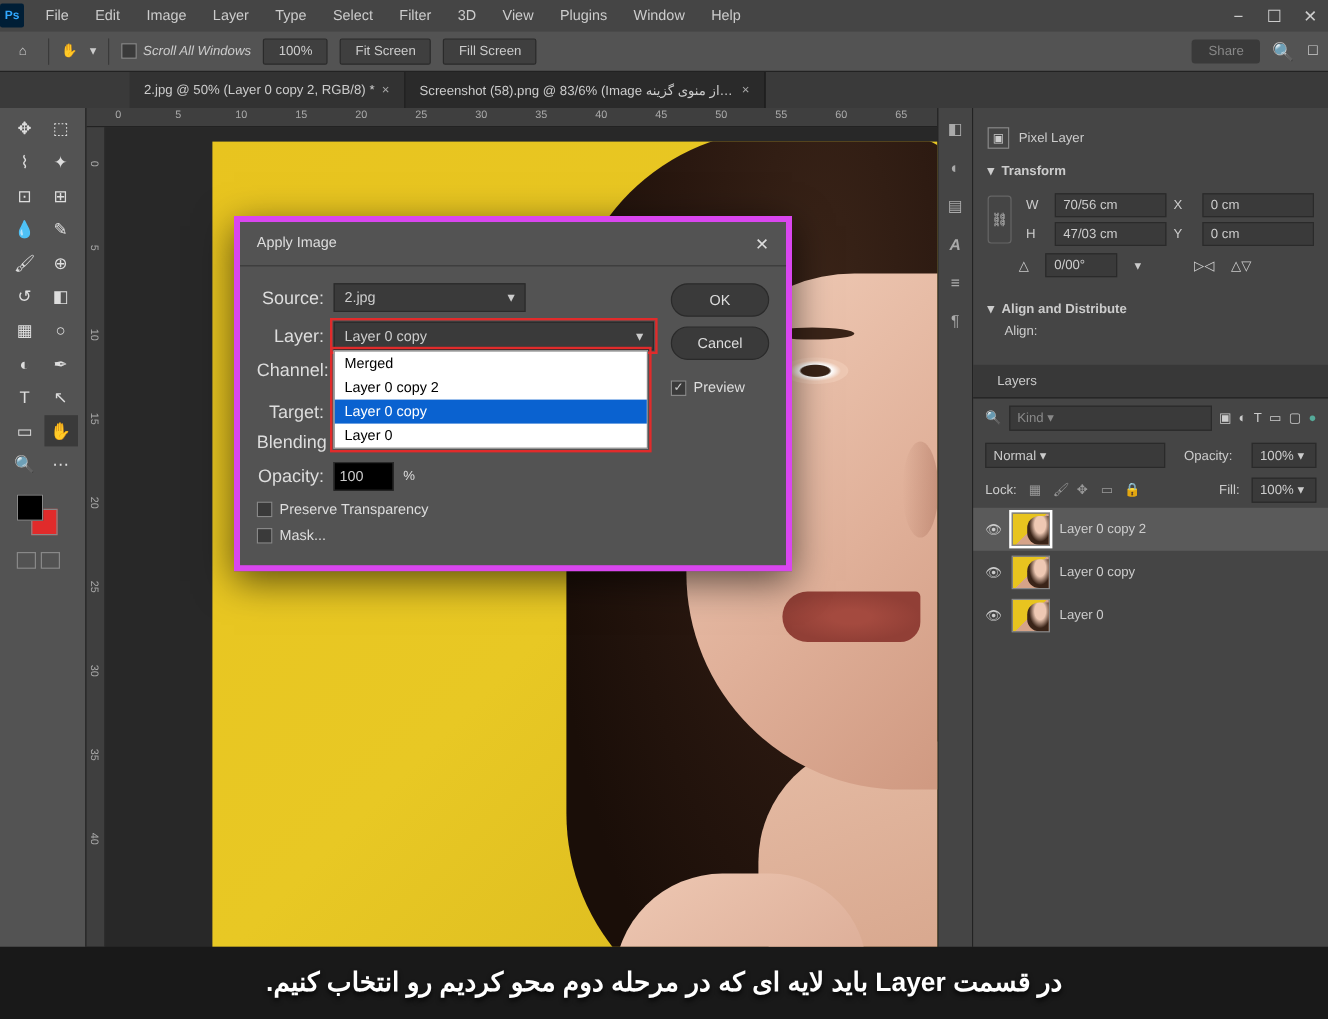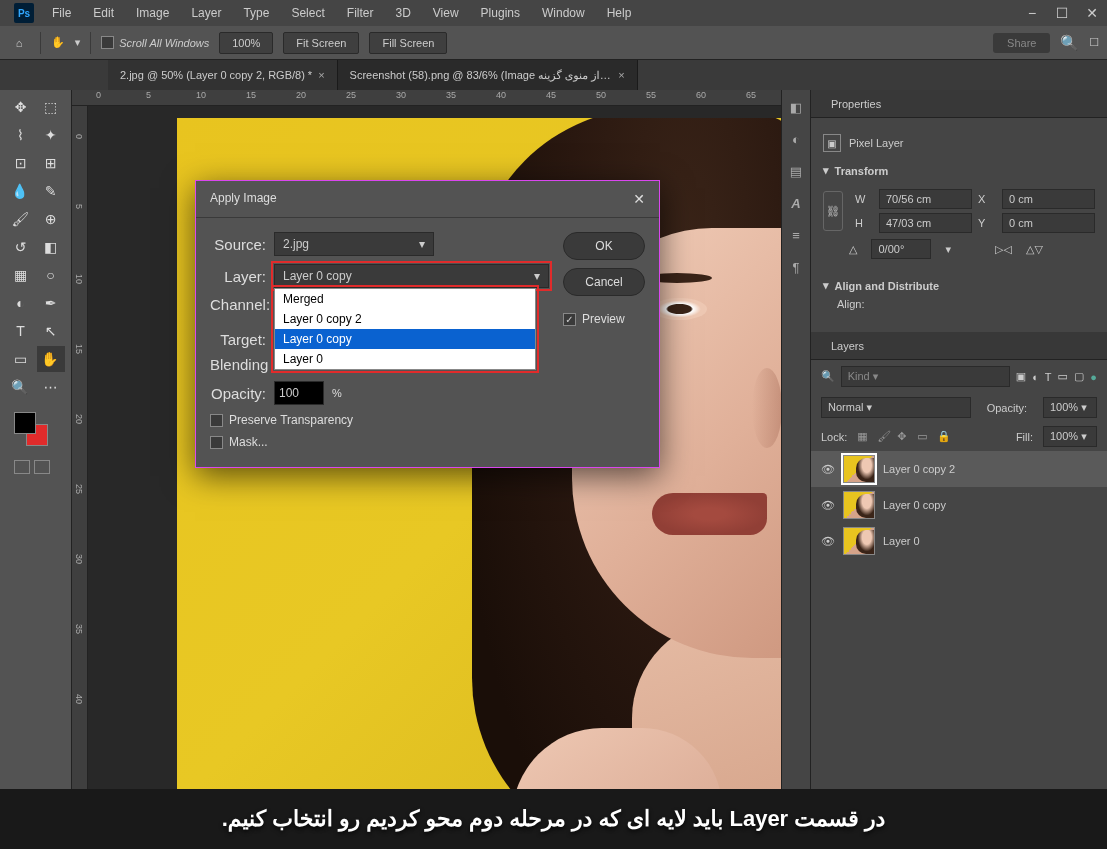--- a/index.html
+++ b/index.html
@@ -1,19 +1,19 @@
 <!DOCTYPE html>
 <html><head>
 <meta charset="utf-8">
 <style>
 * { margin: 0; padding: 0; box-sizing: border-box; font-family: -apple-system, "Segoe UI", Arial, sans-serif; }
 body { background: #323232; color: #ccc; width: 1107px; height: 849px; overflow: hidden; position: relative; font-size: 11px; }
 
 
-.menubar { height: 26px; background: #454545; display: flex; align-items: center; padding-left: 14px; gap: 2px; position: relative; }
+.menubar { height: 26px; background: #454545; display: flex; align-items: center; padding-left: 0; gap: 2px; position: relative; }
 .ps-logo { width: 20px; height: 20px; background: #001e36; color: #31a8ff; font-weight: bold; font-size: 10px; display: flex; align-items: center; justify-content: center; border-radius: 2px; margin-right: 6px; }
 .menu-item { padding: 4px 10px; cursor: pointer; font-size: 12px; }
 .win-controls { position: absolute; right: 0; display: flex; }
 .win-btn { width: 30px; height: 26px; display: flex; align-items: center; justify-content: center; font-size: 14px; cursor: pointer; }
 
 
 .optionbar { height: 34px; background: #535353; display: flex; align-items: center; padding: 0 8px; gap: 10px; border-bottom: 1px solid #222; }
 .home-btn { width: 22px; height: 22px; display: flex; align-items: center; justify-content: center; }
 .opt-sep { width: 1px; height: 22px; background: #3a3a3a; }
 .opt-btn { background: #3f3f3f; border: 1px solid #2a2a2a; padding: 4px 12px; border-radius: 2px; font-size: 11px; cursor: pointer; color: #ccc; }
@@ -90,21 +90,21 @@
 
 .layer-list { flex: 1; overflow: auto; }
 .layer-item { display: flex; align-items: center; gap: 8px; padding: 4px 10px; cursor: pointer; }
 .layer-item.selected { background: #5a5a5a; }
 .layer-vis { width: 14px; cursor: pointer; }
 .layer-thumb { width: 32px; height: 28px; background: linear-gradient(135deg, #e8c41f 50%, #d5a389 50%); border: 1px solid #888; position: relative; overflow: hidden; }
 .layer-thumb.sel { outline: 2px solid #fff; }
 .layer-thumb::after { content: ""; position: absolute; right: 0; top: 2px; width: 18px; height: 24px; background: radial-gradient(ellipse at 60% 30%, #eec8b3 30%, #3a2418 60%); border-radius: 10px 0 0 10px; }
 
 
-.dialog { position: absolute; left: 195px; top: 180px; width: 465px; background: #535353; border: 1px solid #d946ef; box-shadow: 0 8px 30px rgba(0,0,0,0.6); color: #ddd; z-index: 100; }
+.dialog { position: absolute; left: 195px; top: 180px; width: 465px; background: #535353; border: 5px solid #d946ef; box-shadow: 0 8px 30px rgba(0,0,0,0.6); color: #ddd; z-index: 100; }
 .dialog-title { padding: 10px 14px; font-size: 12px; display: flex; justify-content: space-between; border-bottom: 1px solid #3a3a3a; }
 .dialog-close { cursor: pointer; font-size: 14px; }
 .dialog-body { padding: 14px 14px 18px 14px; display: flex; gap: 14px; }
 .dialog-fields { flex: 1; display: flex; flex-direction: column; gap: 8px; position: relative; }
 .dlg-row { display: flex; align-items: center; gap: 8px; }
 .dlg-label { width: 56px; text-align: right; font-size: 15px; }
 .dlg-select { flex: 1; background: #3a3a3a; border: 1px solid #2a2a2a; color: #ccc; padding: 4px 8px; font-size: 12px; display: flex; justify-content: space-between; align-items: center; cursor: pointer; }
 .dlg-select.highlight { outline: 2px solid #e12b2b; outline-offset: 1px; }
 .dlg-input { background: #000000; border: 1px solid #2a2a2a; color: #ccc; padding: 4px 4px; width: 50px; font-size: 12px; }
 .dlg-check { display: flex; align-items: center; gap: 6px; font-size: 12px; }
@@ -280,23 +280,20 @@
   <div class="right-strip">
     <div class="strip-icon">◧</div>
     <div class="strip-icon">◐</div>
     <div class="strip-icon">▤</div>
     <div class="strip-icon" style="font-weight:bold;font-style:italic">A</div>
     <div class="strip-icon">≡</div>
     <div class="strip-icon">¶</div>
   </div>
 
   <div class="right-panels">
-    <div class="panel-tab-row">
-        <div class="panel-tab">Properties</div>
-      </div>
     <div class="panel-content">
       <div class="props-row">
           <div class="props-icon">▣</div>
           <span>Pixel Layer</span>
         </div>
       <div class="section-header">
           <span>▾</span>
           <span>Transform</span>
         </div>
       <div class="transform-grid">

